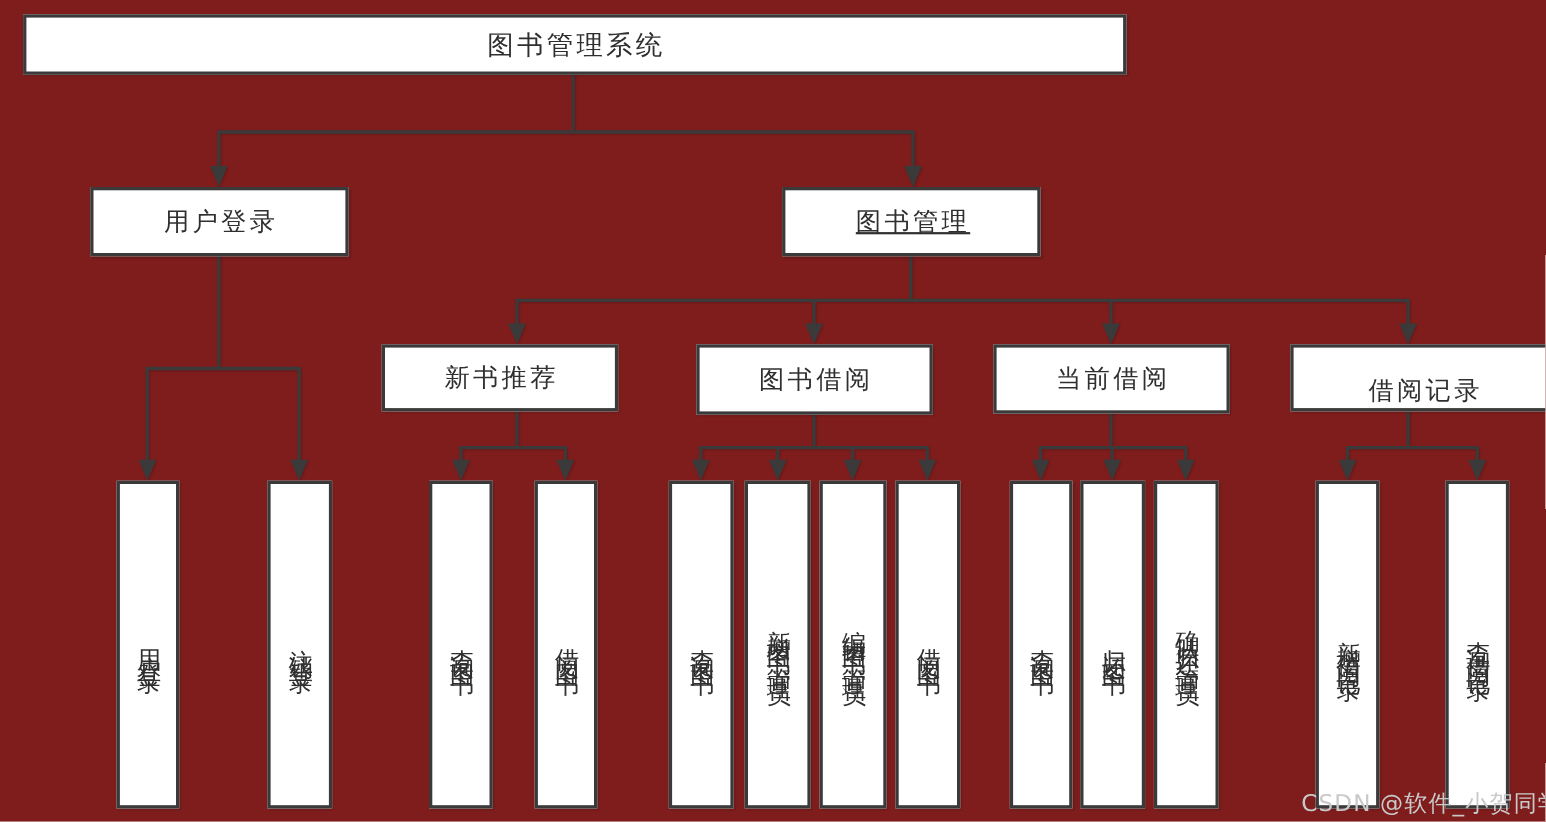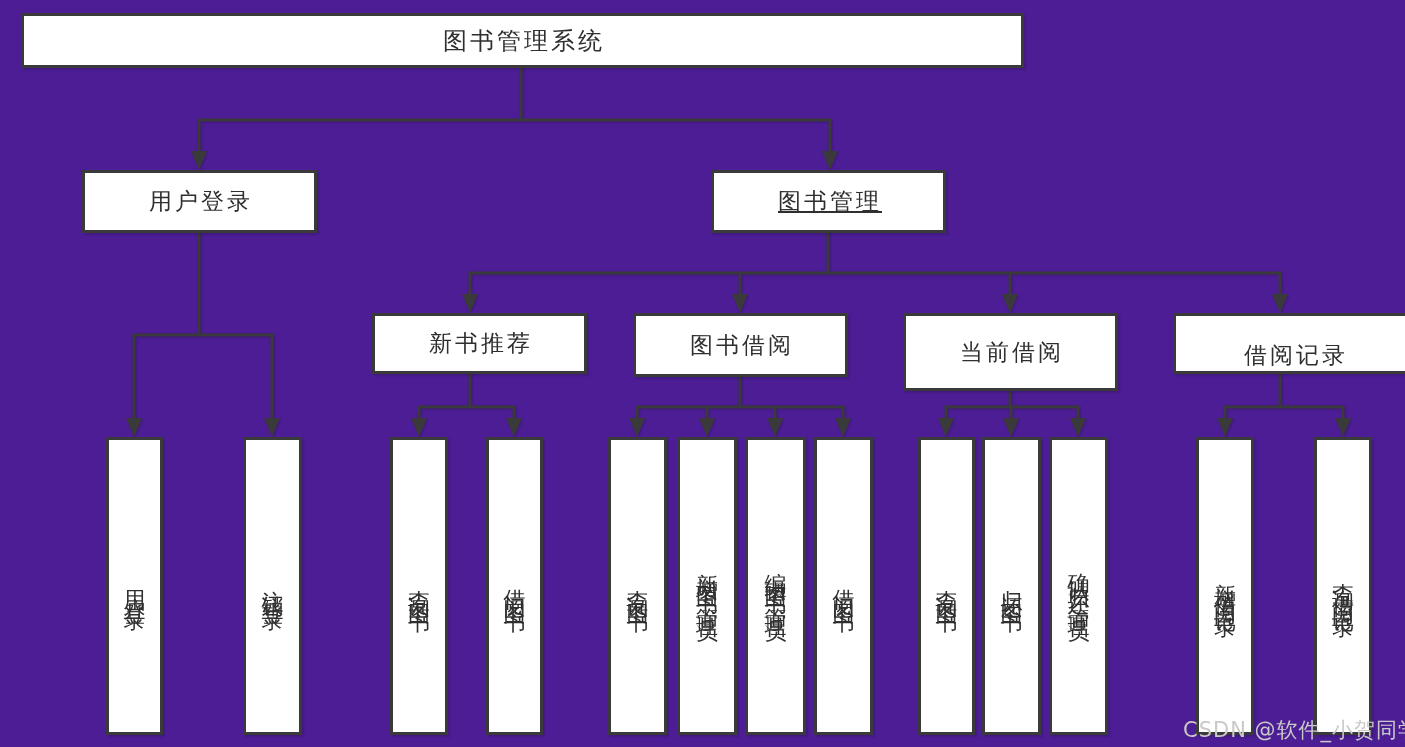--- a/index.html
+++ b/index.html
@@ -1,20 +1,20 @@
 <!DOCTYPE html>
 <html><head>
 <meta charset="utf-8">
 <style>
   html, body { margin: 0; padding: 0; background: #ffffff; }
   .canvas {
     position: relative;
     width: 1405px;
     height: 747px;
-    background: #4c1d95;
+    background: #7f1d1d;
     overflow: hidden;
     font-family: "DejaVu Sans", "Liberation Sans", sans-serif;
   }
   .connectors {
     position: absolute;
     left: 0; top: 0;
     width: 1405px; height: 747px;
     filter: drop-shadow(1px 1px 1px rgba(0,0,0,0.18));
   }
   .box {
@@ -100,27 +100,27 @@
     <span class="hlabel root-label">图书管理系统</span>
   </div>
 
   <div class="box" style="left:82px; top:170px; width:235px; height:63px;">
     <span class="hlabel">用户登录</span>
   </div>
   <div class="box" style="left:711px; top:170px; width:235px; height:63px;text-decoration:underline;">
     <span class="hlabel">图书管理</span>
   </div>
 
-  <div class="box" style="left:372px; top:313px; width:215px; height:61px;">
+  <div class="box" style="left:347px; top:313px; width:215px; height:61px;">
     <span class="hlabel">新书推荐</span>
   </div>
   <div class="box" style="left:633px; top:313px; width:215px; height:64px;">
     <span class="hlabel">图书借阅</span>
   </div>
-  <div class="box" style="left:903px; top:313px; width:215px; height:78px;">
+  <div class="box" style="left:903px; top:313px; width:215px; height:63px;">
     <span class="hlabel">当前借阅</span>
   </div>
   <div class="box" style="left:1173px; top:313px; width:243px; height:61px;align-items:flex-end;">
     <span class="hlabel">借阅记录</span>
   </div>
 
   <div class="box vbox" style="left:106px; width:57px;">
     <span class="vlabel">用户登录</span>
   </div>
   <div class="box vbox" style="left:243px; width:59px;">

